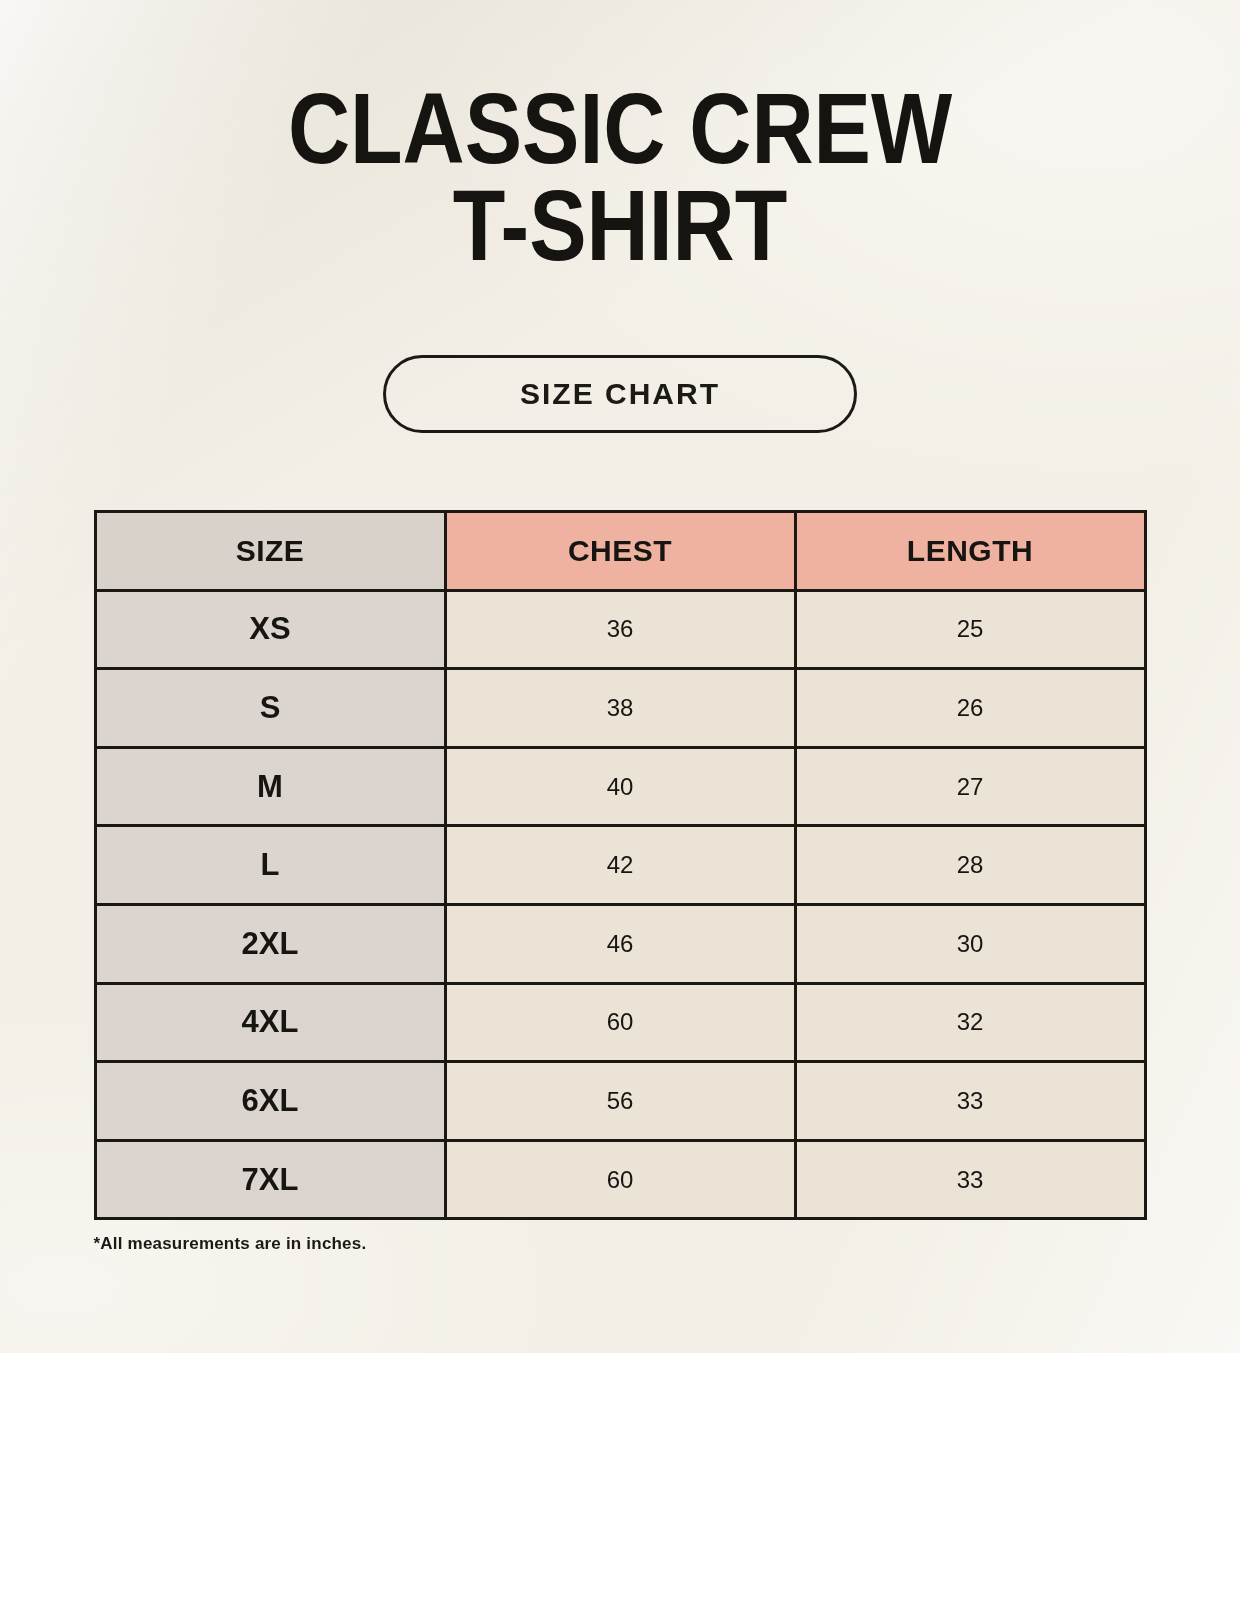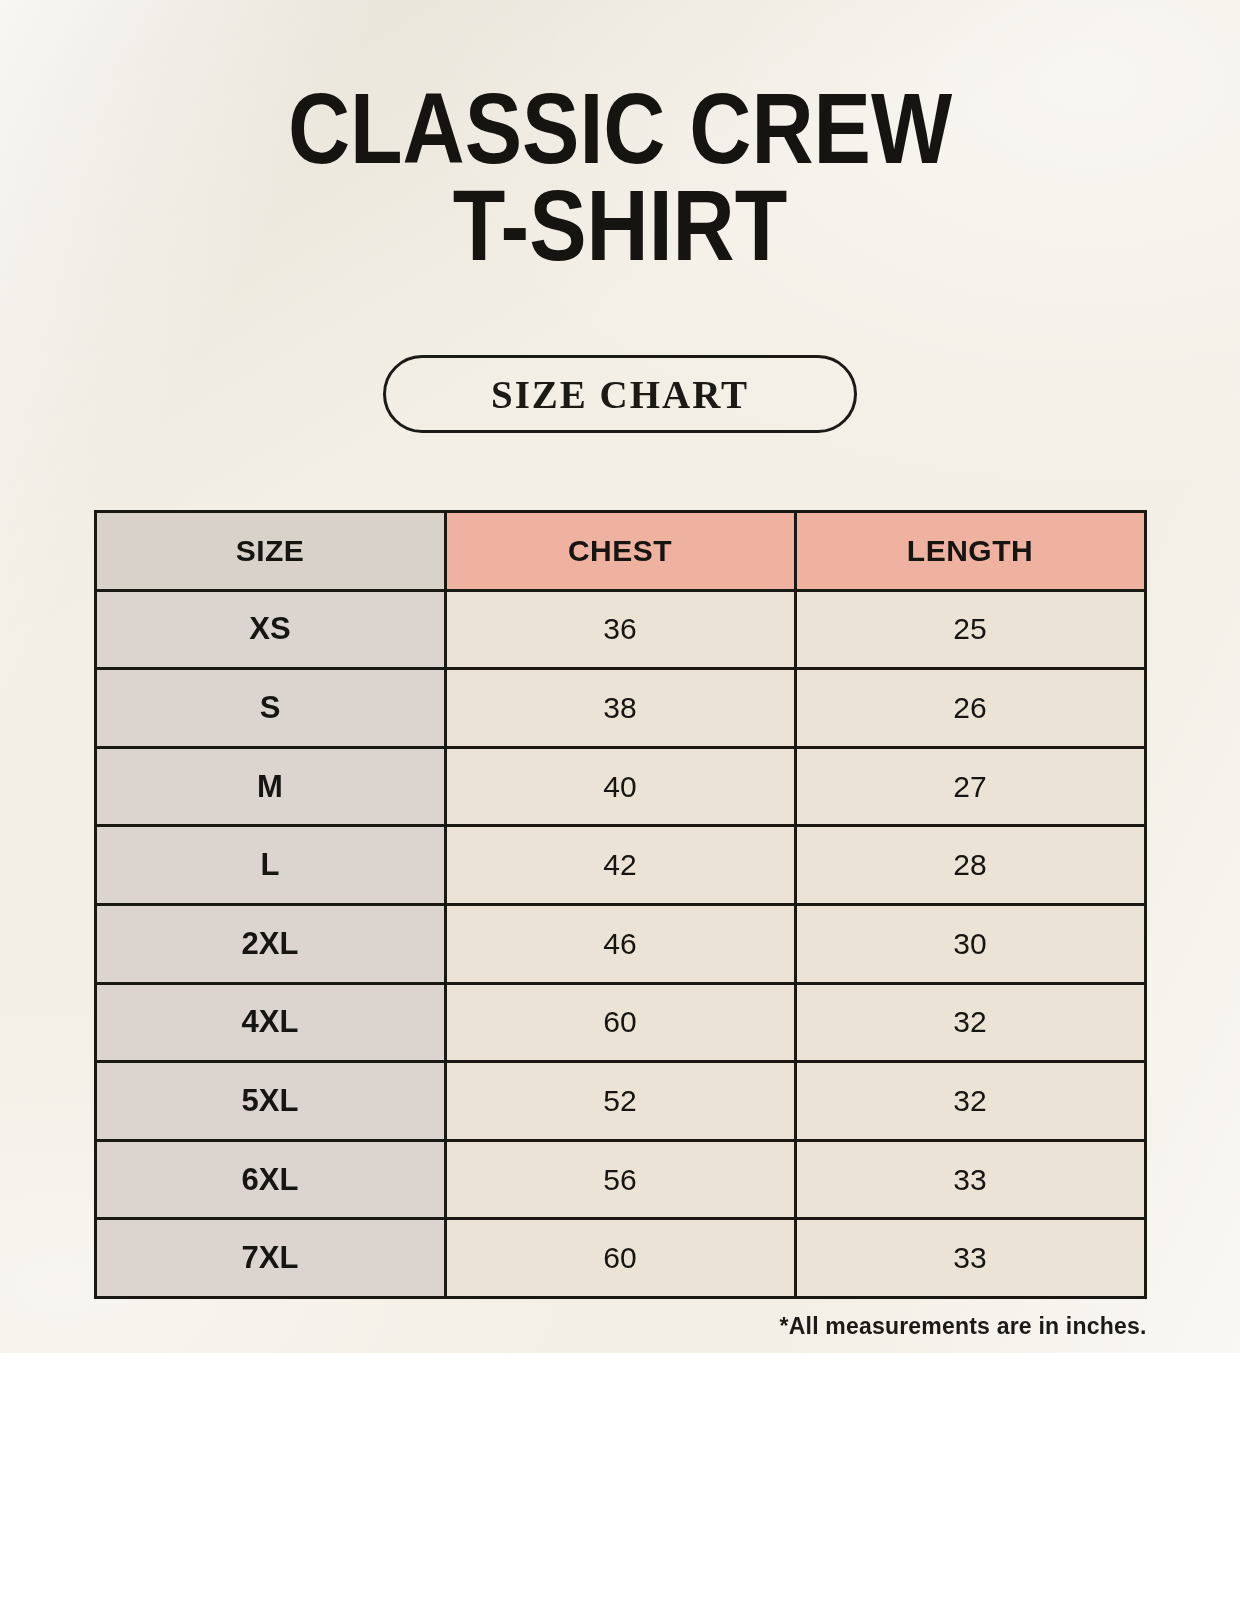--- a/index.html
+++ b/index.html
@@ -40,25 +40,24 @@
     width: 474px;
     height: 78px;
     margin: 81px auto 0 auto;
     box-sizing: border-box;
     border: 3.5px solid #1b1a16;
     border-radius: 44px;
     background: transparent;
     cursor: pointer;
   }
   .pill-button .pill-label {
-    font-size: 39px;
+    font-size: 30px;
     font-weight: 700;
     letter-spacing: 2px;
     color: #1b1a16;
-    font-family: Liberation Serif, serif;
   }
 
   .size-table {
     width: 1053px;
     margin: 77px auto 0 auto;
     border-collapse: collapse;
     table-layout: fixed;
   }
   .size-table td, .size-table th {
     border: 3px solid #191813;
@@ -68,27 +67,26 @@
     vertical-align: middle;
   }
   .size-table th {
     font-size: 30px;
     font-weight: 700;
     letter-spacing: 0.5px;
   }
   .hdr-size   { background: #d9d2cb; }
   .hdr-measure{ background: #efb2a1; }
   .cell-size  { background: #dcd5cf; font-size: 31px; font-weight: 700; }
-  .cell-value { background: #eae3d6; font-size: 30px; font-weight: 400; }
+  .cell-value { background: #eae3d6; font-size: 24px; font-weight: 400; }
 
   .footnote {
     width: 1053px;
     margin: 14px auto 12px auto;
-    text-align: right;
-    font-size: 23px;
+    font-size: 17px;
     font-weight: 700;
     letter-spacing: 0.2px;
     color: #1b1a16;
   }
 </style>
 </head>
 <body>
 
 <div class="page">
 
@@ -134,25 +132,20 @@
         <td class="cell-size">2XL</td>
         <td class="cell-value">46</td>
         <td class="cell-value">30</td>
       </tr>
       <tr>
         <td class="cell-size">4XL</td>
         <td class="cell-value">60</td>
         <td class="cell-value">32</td>
       </tr>
       <tr>
-        <td class="cell-size">5XL</td>
-        <td class="cell-value">52</td>
-        <td class="cell-value">32</td>
-      </tr>
-      <tr>
         <td class="cell-size">6XL</td>
         <td class="cell-value">56</td>
         <td class="cell-value">33</td>
       </tr>
       <tr>
         <td class="cell-size">7XL</td>
         <td class="cell-value">60</td>
         <td class="cell-value">33</td>
       </tr>
     </tbody>

